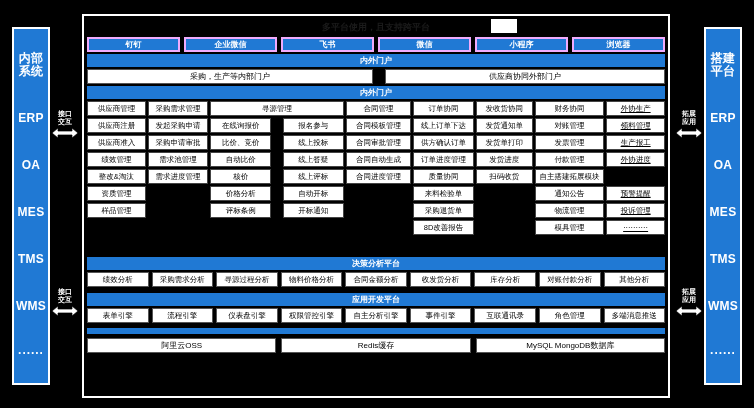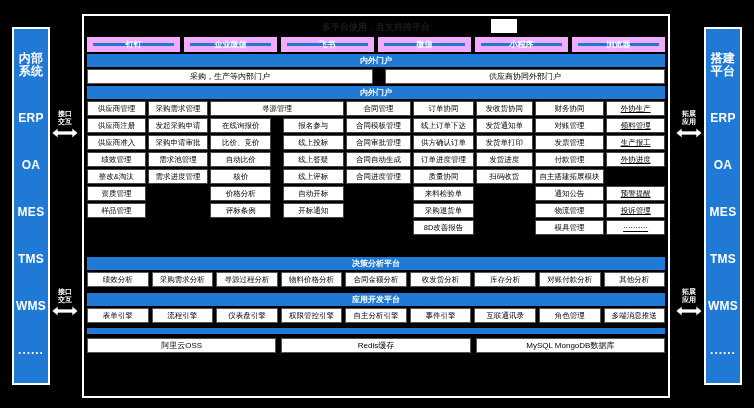--- a/index.html
+++ b/index.html
@@ -49,21 +49,21 @@
     position: absolute; left: 50%; transform: translateX(-50%); top: 2px;
     color: #1b1b1b; font-size: 9px; font-weight: bold; white-space: nowrap;
   }
   .title-chip {
     position: absolute; left: 404px; top: 0px; width: 26px; height: 14px;
     background: #fff;
   }
 
   .platform-row { display: flex; gap: 4px; height: 15px; flex: none; }
   .pbtn {
-    flex: 1; background: #2079d4; border: 6px solid #f0abfc;
+    flex: 1; background: #2079d4; border: 2px solid #f0abfc;
     color: #fff; font-size: 8px; font-weight: bold;
     display: flex; align-items: center; justify-content: center;
   }
 
   .bar {
     background: #2079d4; color: #fff; font-size: 8px; font-weight: bold;
     height: 13px; display: flex; align-items: center; justify-content: center;
     flex: none;
   }
   .portal-row { display: flex; gap: 12px; height: 15px; flex: none; }

